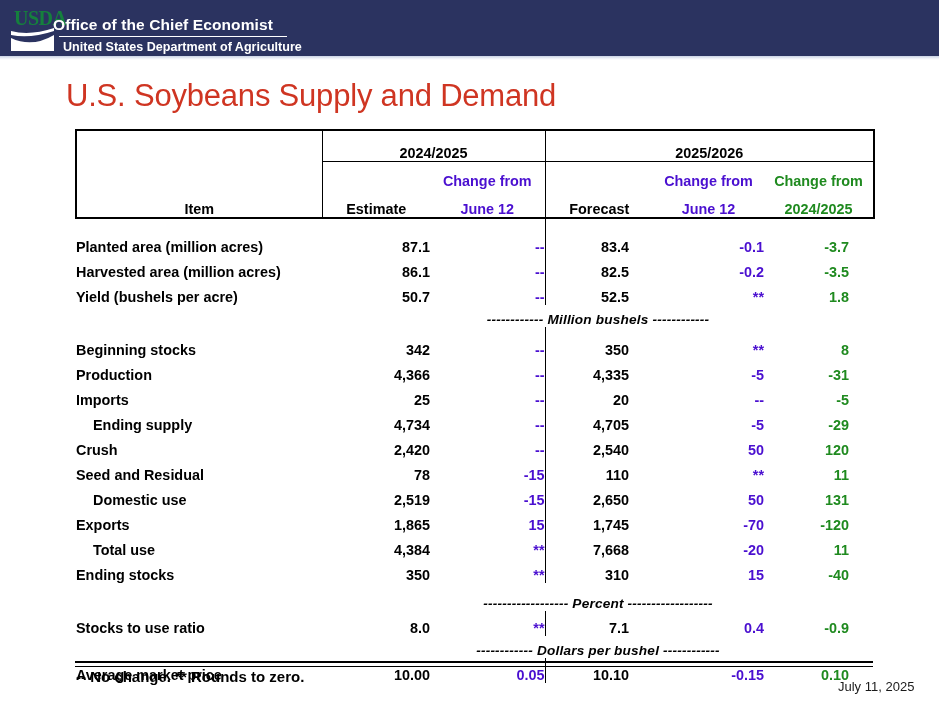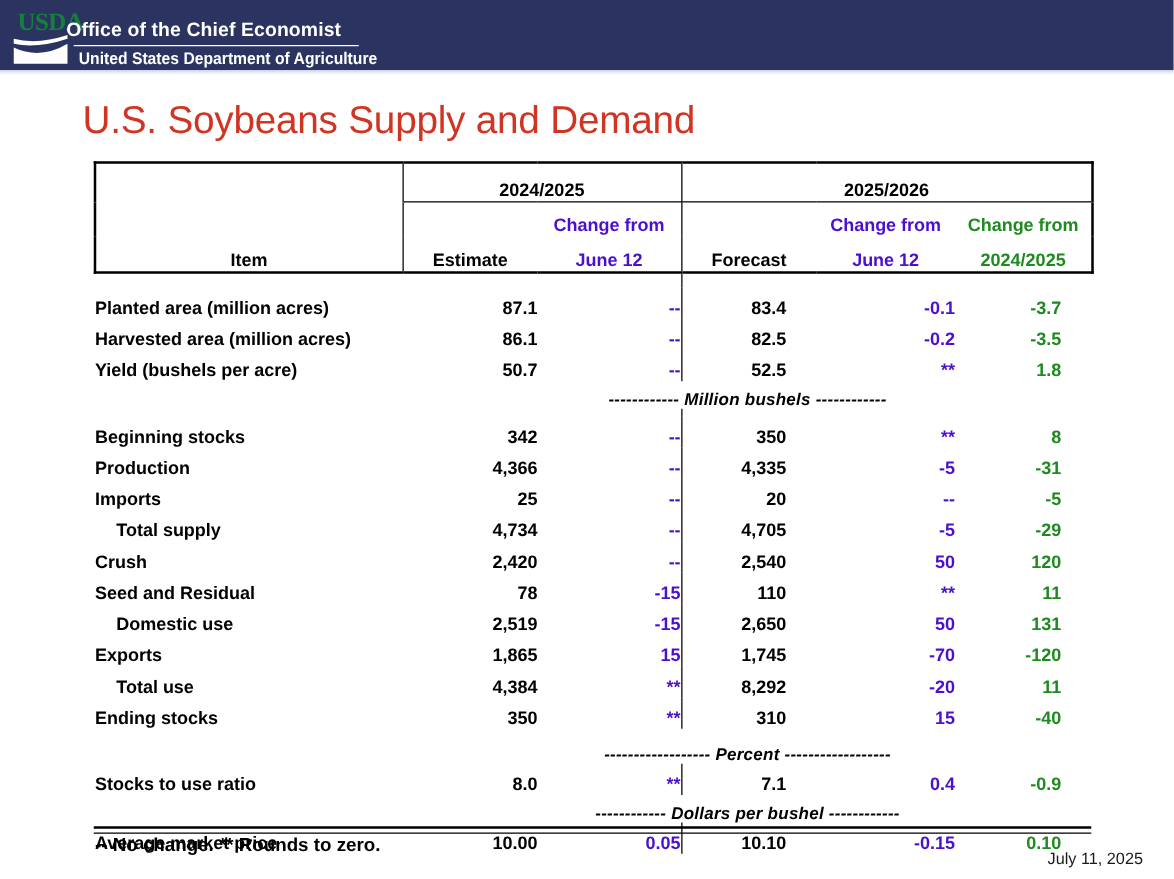--- a/index.html
+++ b/index.html
@@ -296,21 +296,21 @@
     </tr>
     <tr class="data">
       <td class="lbl">Imports</td>
       <td class="num">25</td>
       <td class="num purple">--</td>
       <td class="num fc divider-left">20</td>
       <td class="num purple">--</td>
       <td class="num c3 green">-5</td>
     </tr>
     <tr class="data">
-      <td class="lbl ind">Total supply</td>
+      <td class="lbl ind">Ending supply</td>
       <td class="num">4,734</td>
       <td class="num purple">--</td>
       <td class="num fc divider-left">4,705</td>
       <td class="num purple">-5</td>
       <td class="num c3 green">-29</td>
     </tr>
     <tr class="data">
       <td class="lbl">Crush</td>
       <td class="num">2,420</td>
       <td class="num purple">--</td>
@@ -339,21 +339,21 @@
       <td class="num">1,865</td>
       <td class="num purple">15</td>
       <td class="num fc divider-left">1,745</td>
       <td class="num purple">-70</td>
       <td class="num c3 green">-120</td>
     </tr>
     <tr class="data">
       <td class="lbl ind">Total use</td>
       <td class="num">4,384</td>
       <td class="num purple">**</td>
-      <td class="num fc divider-left">8,292</td>
+      <td class="num fc divider-left">7,668</td>
       <td class="num purple">-20</td>
       <td class="num c3 green">11</td>
     </tr>
     <tr class="data">
       <td class="lbl">Ending stocks</td>
       <td class="num">350</td>
       <td class="num purple">**</td>
       <td class="num fc divider-left">310</td>
       <td class="num purple">15</td>
       <td class="num c3 green">-40</td>

